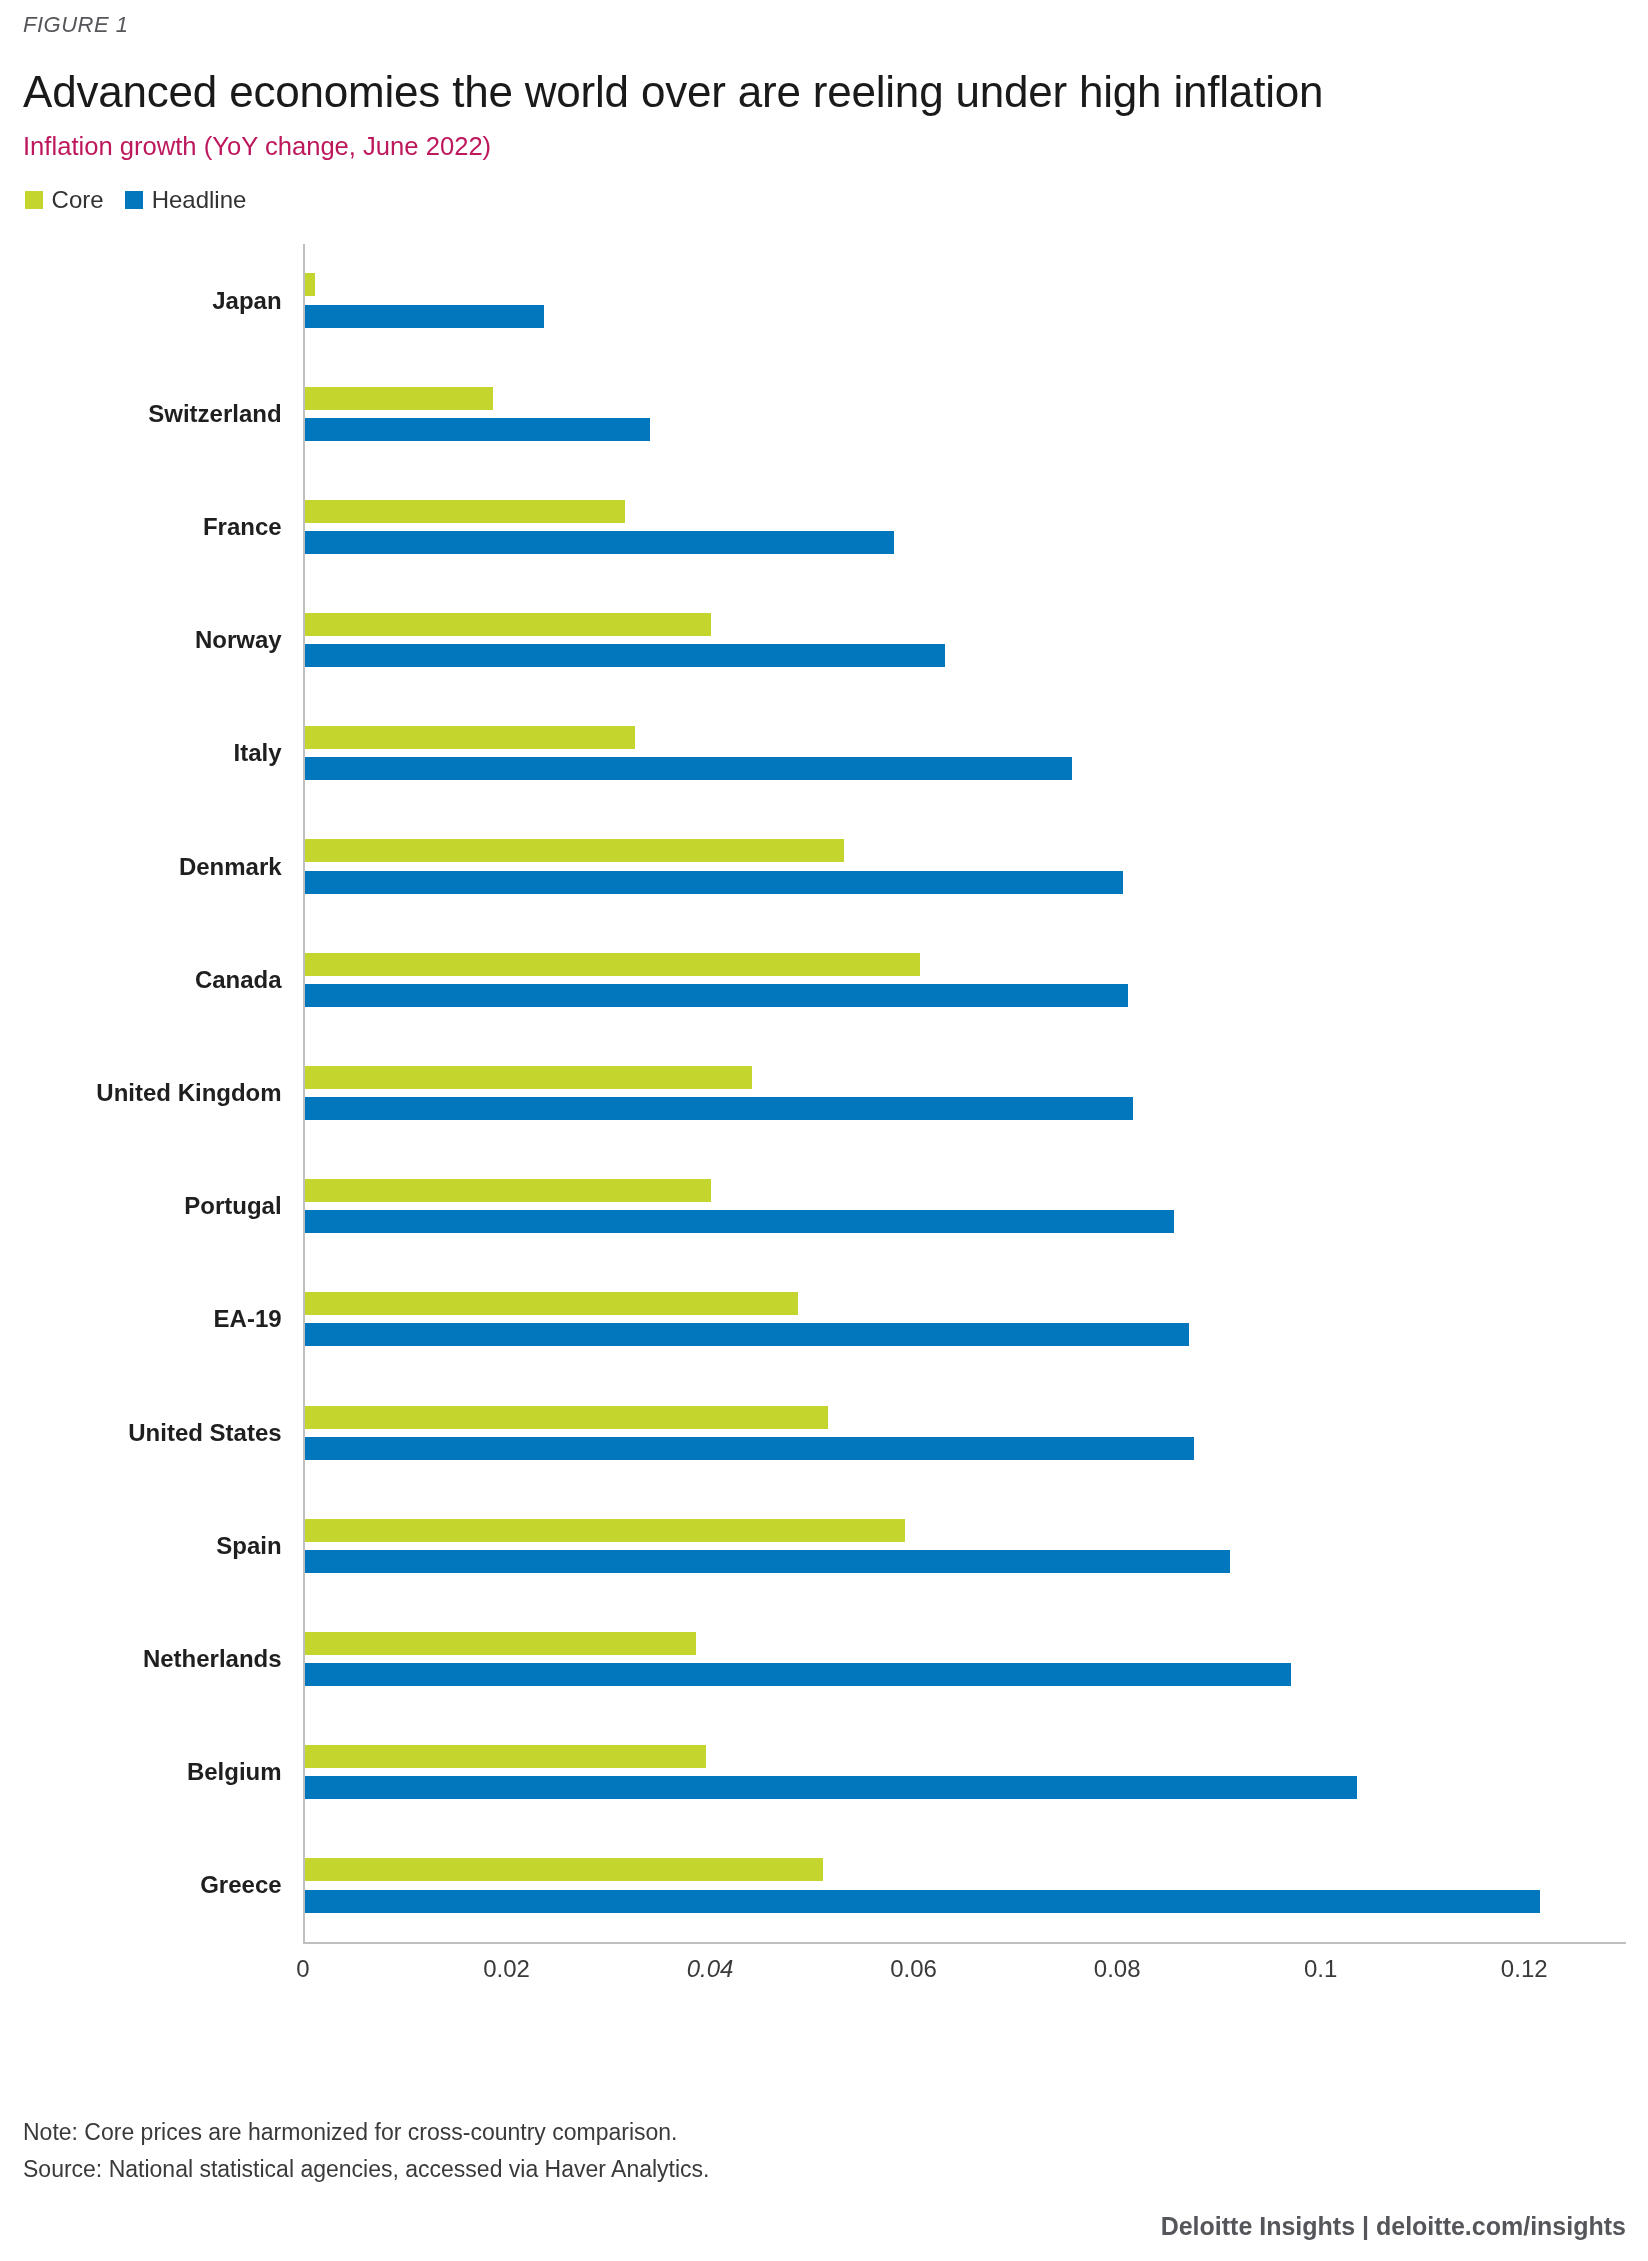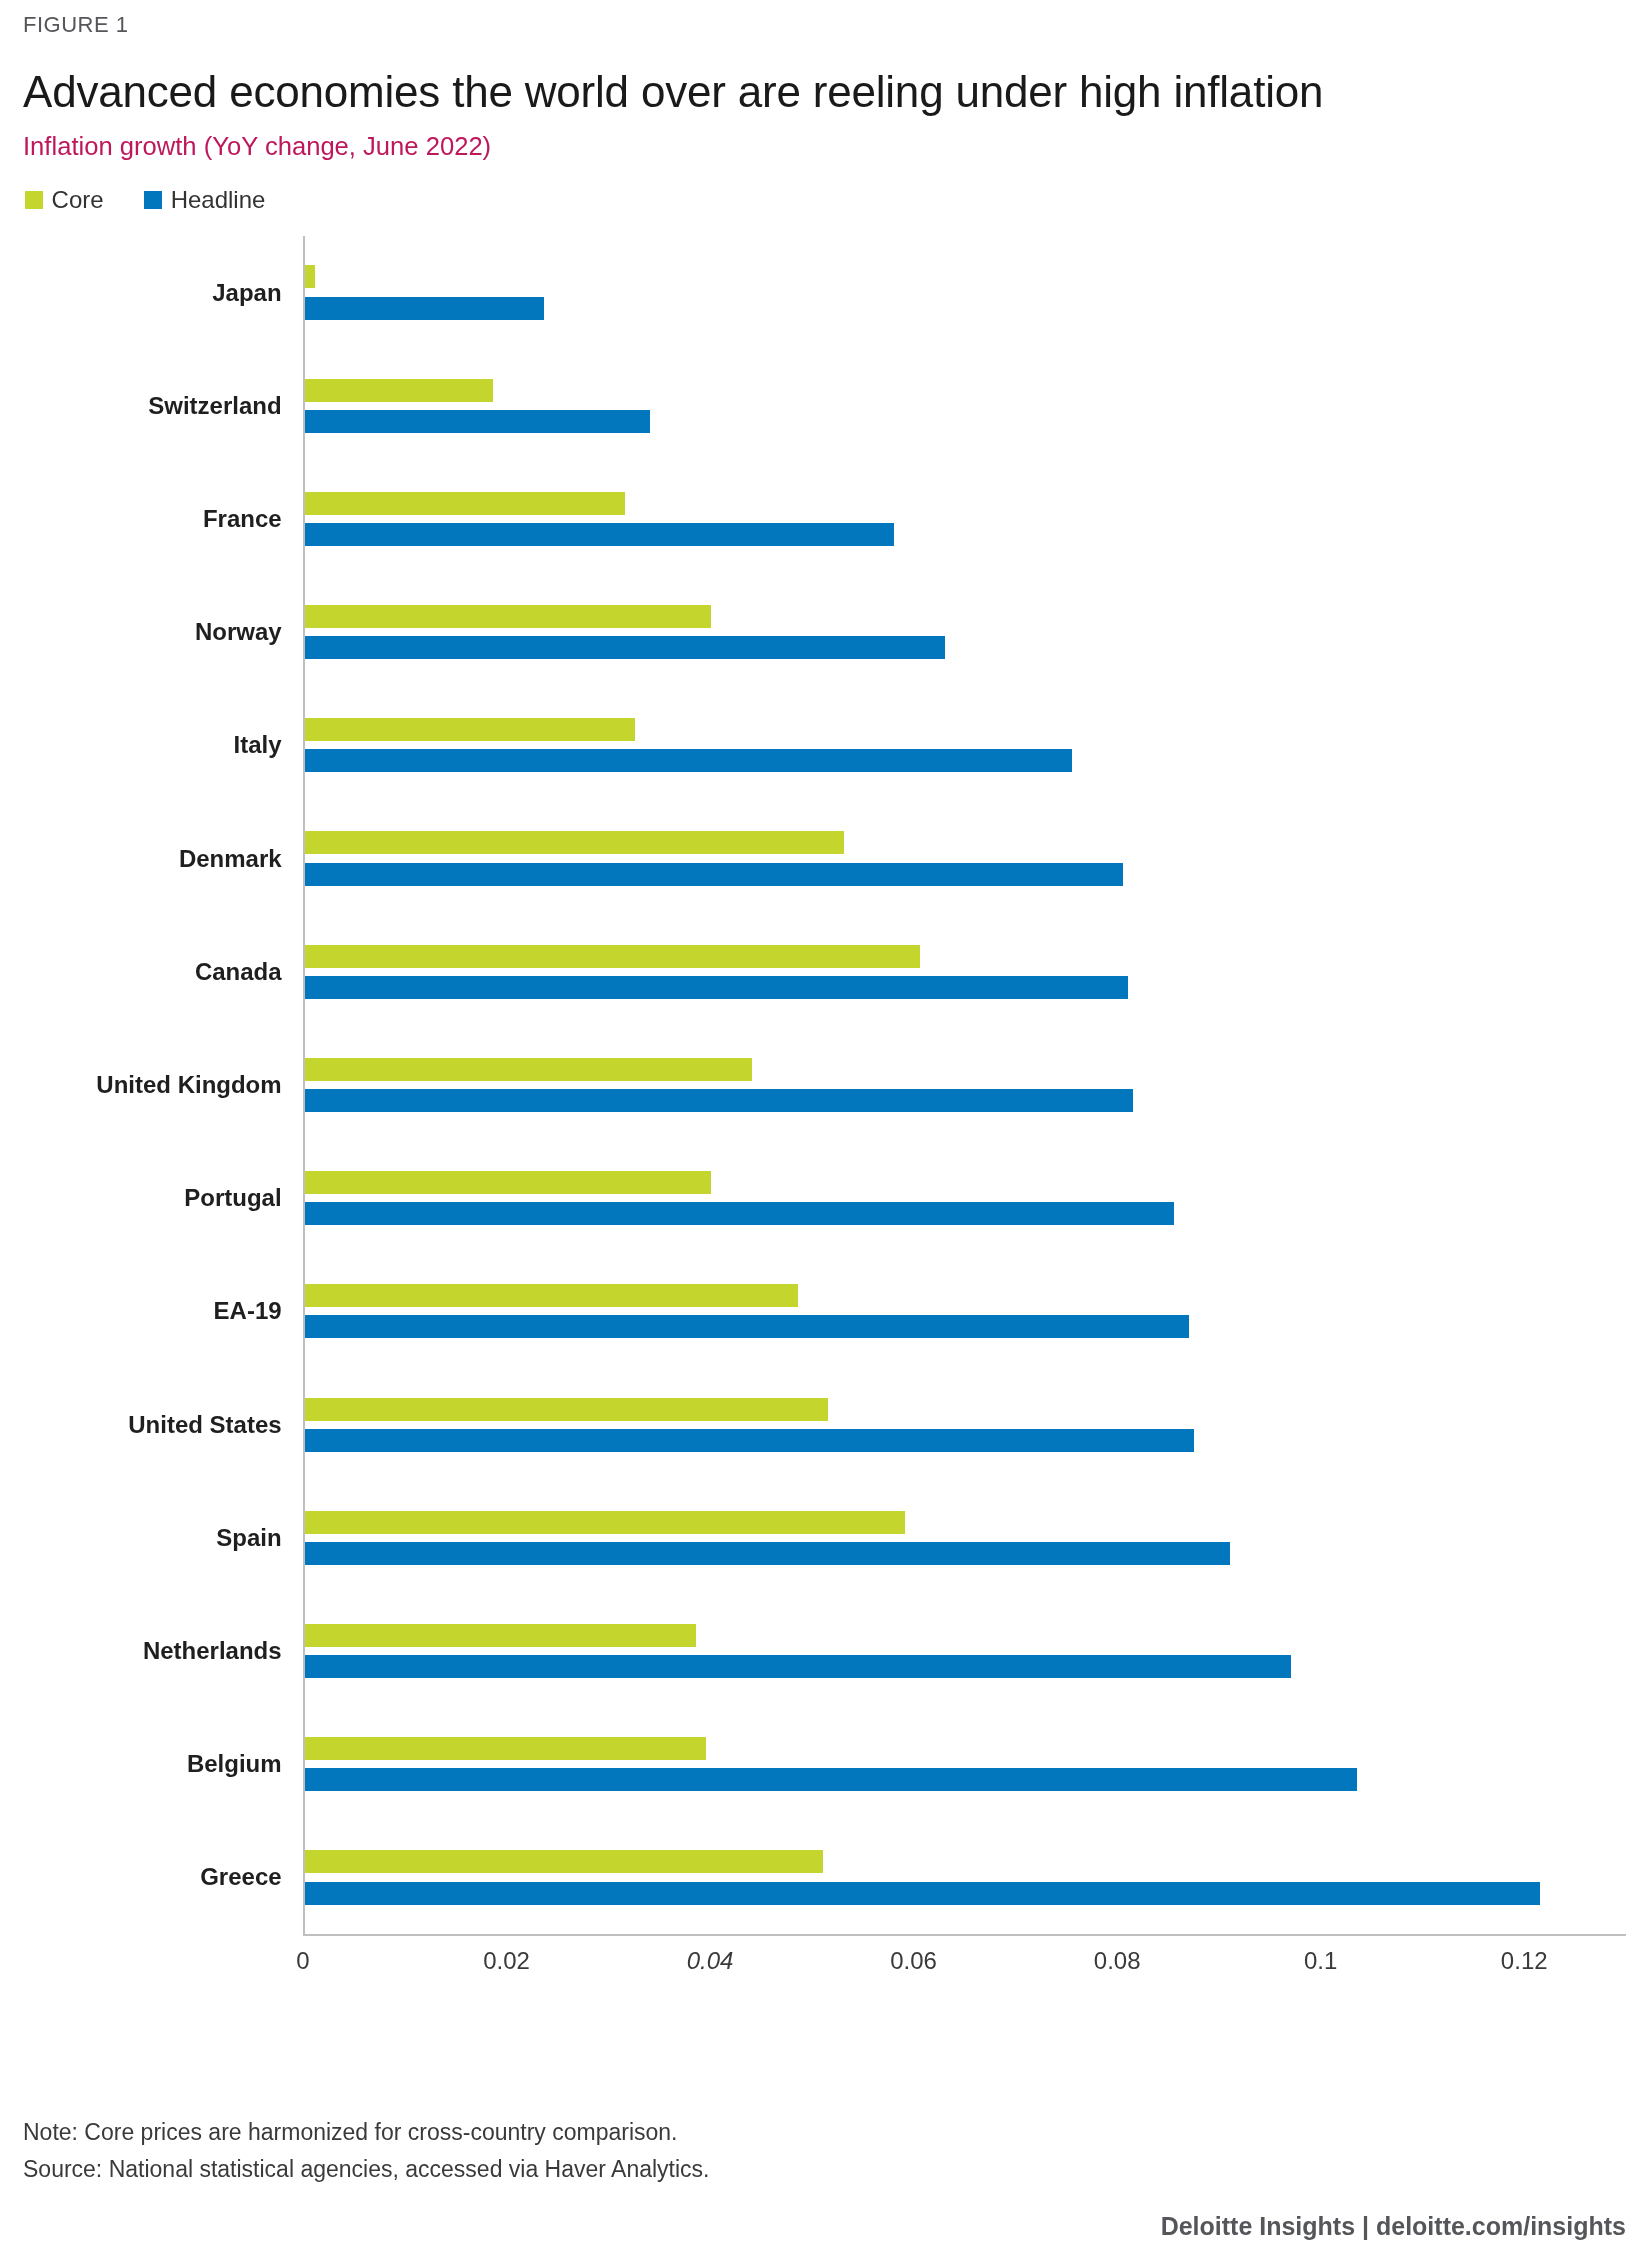--- a/index.html
+++ b/index.html
@@ -22,39 +22,40 @@
     box-sizing: border-box;
     padding: 0 23px;
   }
   
   .figure-label {
     font-size: 22px;
     letter-spacing: 0.5px;
     color: #54565a;
     padding-top: 11.5px;
     margin-bottom: 6px;
+    font-style: italic;
   }
   .title {
     font-size: 44px;
     font-weight: normal;
     color: #1a1a1a;
     letter-spacing: -0.2px;
     margin-bottom: 15px;
   }
   .subtitle {
     font-size: 25.6px;
     color: #be185d;
     margin-bottom: 25px;
   }
   
   .legend {
     display: flex;
     align-items: flex-start;
-    gap: 40px;
-    margin-bottom: 22px;
+    gap: 21px;
+    margin-bottom: 30px;
     padding-left: 1.6px;
   }
   .legend-item {
     display: flex;
     align-items: center;
     gap: 9px;
   }
   .legend-swatch {
     width: 18px;
     height: 18px;

